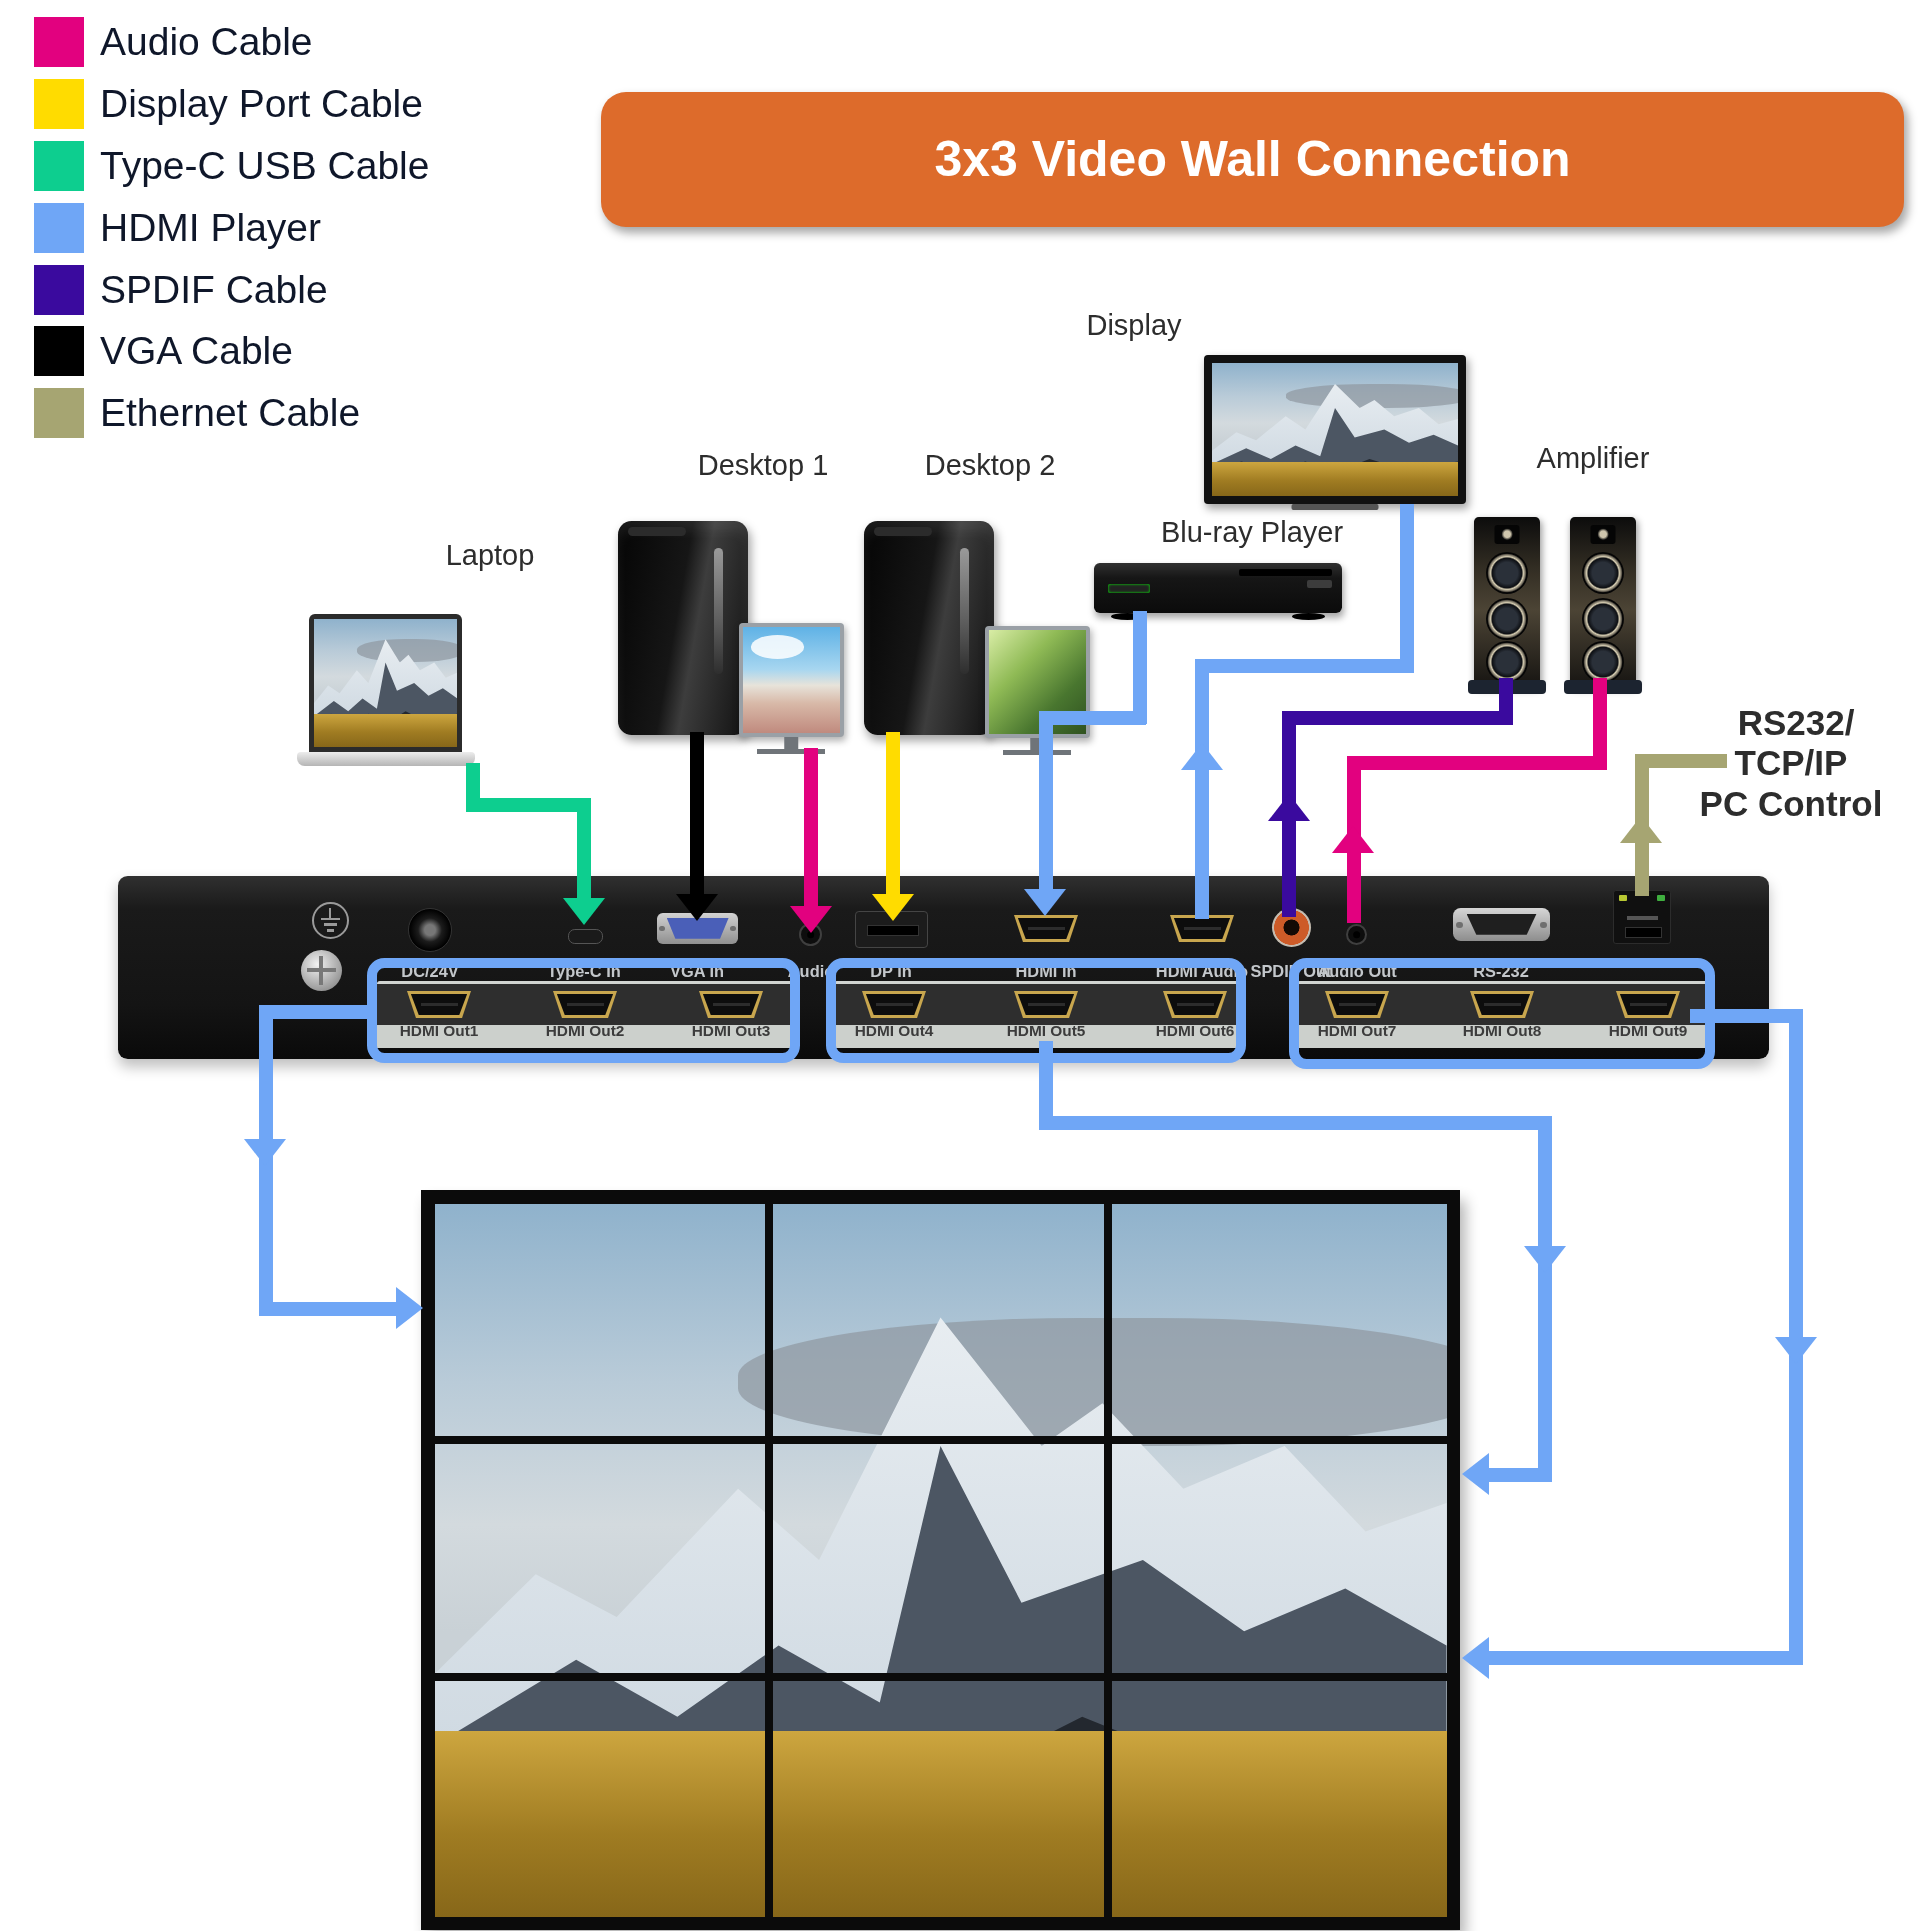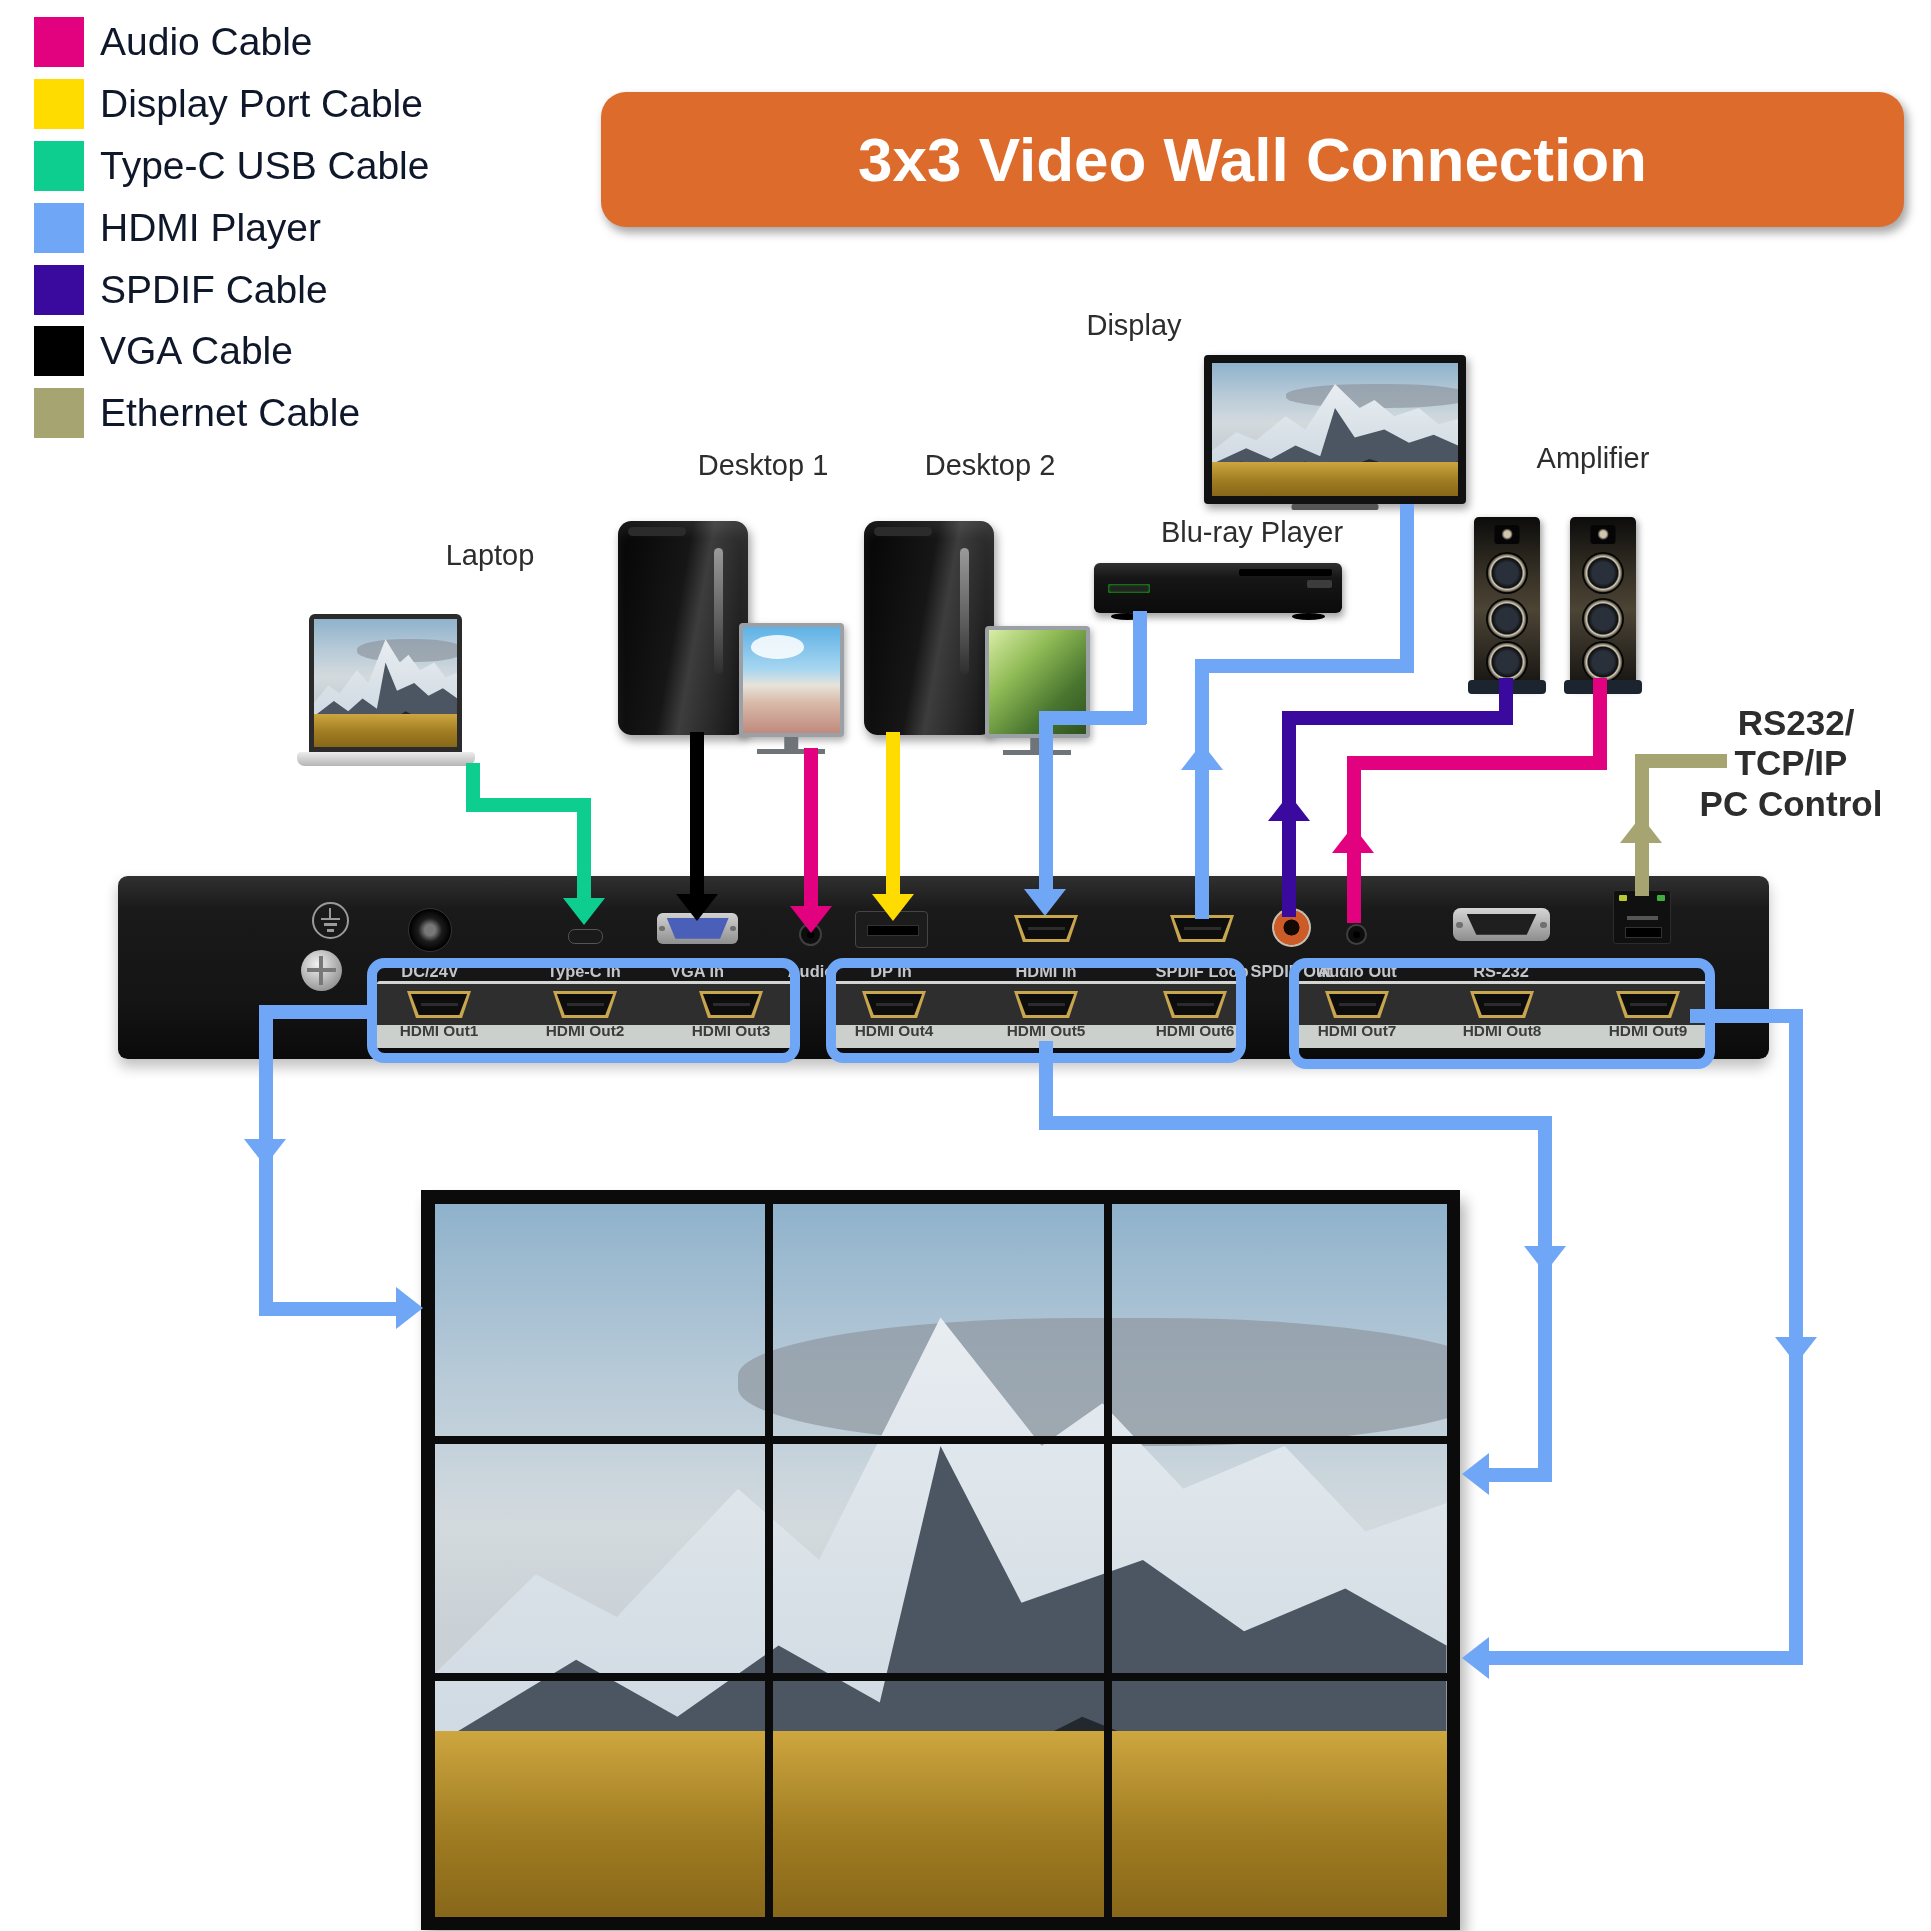--- a/index.html
+++ b/index.html
@@ -9,21 +9,21 @@
   
   .legend-swatch{position:absolute;left:34px;width:50px;height:50px;}
   .legend-label{position:absolute;left:100px;height:50px;line-height:50px;font-size:39px;color:#0f172a;white-space:nowrap;}
   .sw-audio{background:var(--c-audio);} .sw-dp{background:var(--c-dp);}
   .sw-typec{background:var(--c-typec);} .sw-hdmi{background:var(--c-hdmi);}
   .sw-spdif{background:var(--c-spdif);} .sw-vga{background:var(--c-vga);}
   .sw-eth{background:var(--c-eth);}
   
   #banner{position:absolute;left:601px;top:92px;width:1303px;height:135px;background:var(--banner);
           border-radius:25px;box-shadow:3.9px 5.8px 9.7px rgba(0,0,0,.35);}
-  #banner-text{position:absolute;inset:0;text-align:center;line-height:135px;font-size:62px;font-weight:bold;color:#fff;}
+  #banner-text{position:absolute;inset:0;text-align:center;line-height:135px;font-size:50px;font-weight:bold;color:#fff;}
   
   .dev-label{position:absolute;font-weight:normal;color:#2d2d2d;font-size:29px;text-align:center;white-space:nowrap;transform:translateX(-50%);}
   
   .seg{position:absolute;}
   .c-audio{background:var(--c-audio);} .c-dp{background:var(--c-dp);}
   .c-typec{background:var(--c-typec);} .c-hdmi{background:var(--c-hdmi);}
   .c-spdif{background:var(--c-spdif);} .c-vga{background:var(--c-vga);}
   .c-eth{background:var(--c-eth);}
   .ah{position:absolute;}
   .ah-down{width:42px;height:27px;clip-path:polygon(0 0,100% 0,50% 100%);}
@@ -247,21 +247,21 @@
     <div class="abs" style="left:10.6px;bottom:4.8px;width:35px;height:9.7px;background:#000;border:1px solid #333"></div>
     <div class="abs" style="left:12.6px;top:25px;width:31px;height:3.9px;background:#555"></div>
   </div>
 
   <div class="port-label" style="left:430px">DC/24V</div>
   <div class="port-label" style="left:584px">Type-C In</div>
   <div class="port-label" style="left:697px">VGA In</div>
   <div class="port-label" style="left:811px">Audio</div>
   <div class="port-label" style="left:891px">DP In</div>
   <div class="port-label" style="left:1046px">HDMI In</div>
-  <div class="port-label" style="left:1202px">SPDIF Loop</div>
+  <div class="port-label" style="left:1202px">HDMI Audio</div>
   <div class="port-label" style="left:1291px">SPDIF Out</div>
   <div class="port-label" style="left:1357px">Audio Out</div>
   <div class="port-label" style="left:1501px">RS-232</div>
 
   <div class="out-panel" style="left:377px;width:417px">
       <div class="out-strip"></div>
     </div>
   <div class="out-panel" style="left:834px;width:406px">
       <div class="out-strip"></div>
     </div>

